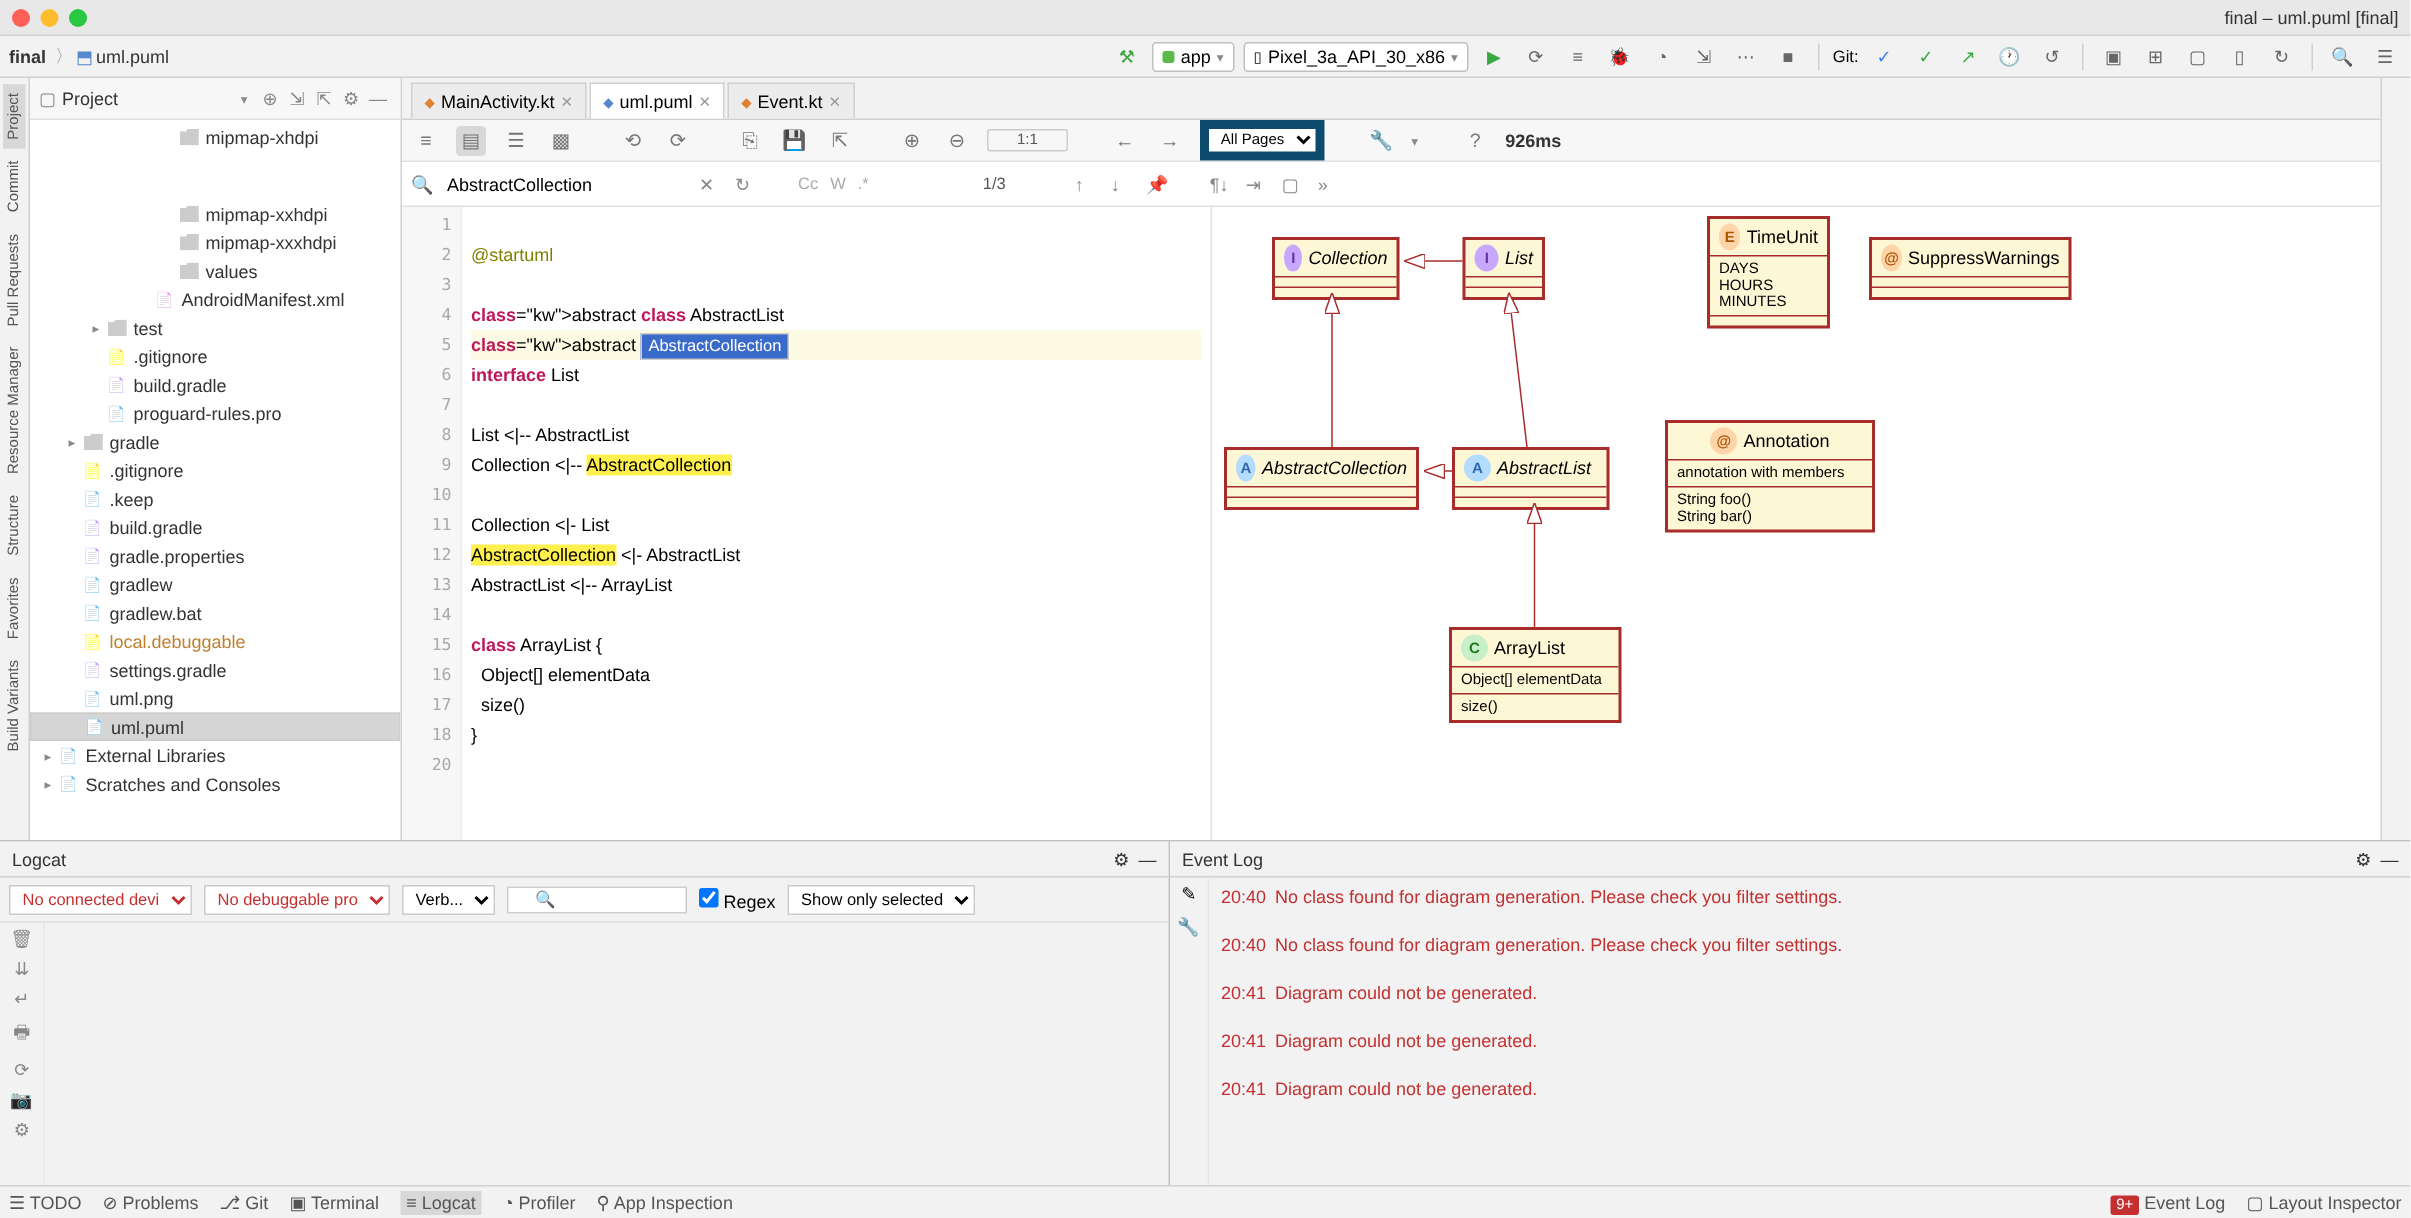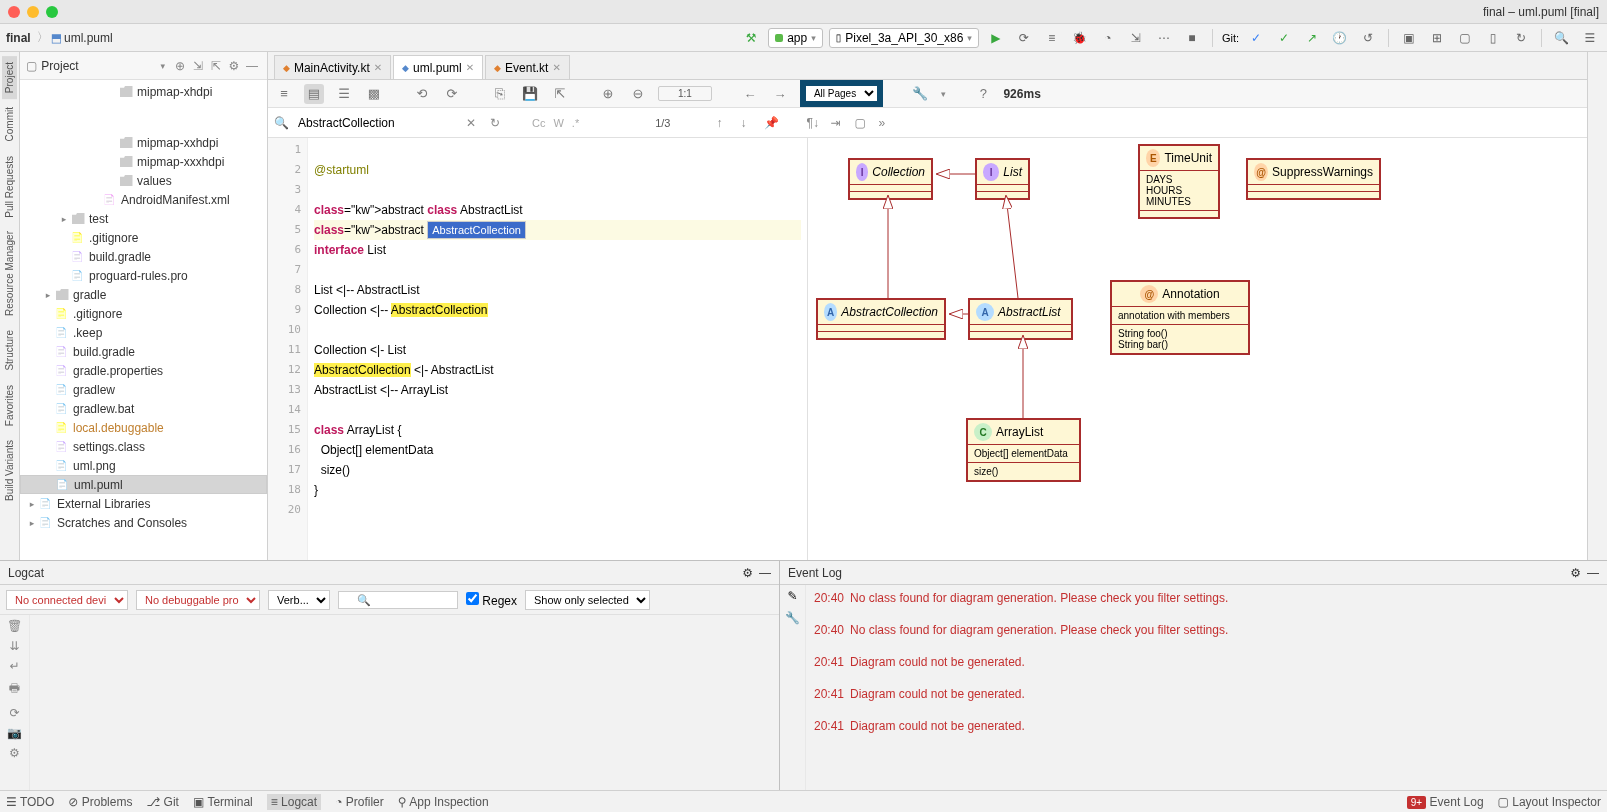--- a/index.html
+++ b/index.html
@@ -274,21 +274,21 @@
           <span>gradlew.bat</span>
         </div>
         <div class="tree-row" style="padding-left: 22px;">
           <span class="tw"></span>
           <span class="fico" style="filter: sepia(1) saturate(3);">📄</span>
           <span style="color: rgb(192, 128, 48);">local.debuggable</span>
         </div>
         <div class="tree-row" style="padding-left: 22px;">
           <span class="tw"></span>
           <span class="fico" style="filter: hue-rotate(60deg);">📄</span>
-          <span>settings.class</span>
+          <span>settings.gradle</span>
         </div>
         <div class="tree-row" style="padding-left: 22px;">
           <span class="tw"></span>
           <span class="fico">📄</span>
           <span>uml.png</span>
         </div>
         <div class="tree-row sel" style="padding-left: 22px;">
           <span class="tw"></span>
           <span class="fico">📄</span>
           <span>uml.puml</span>

